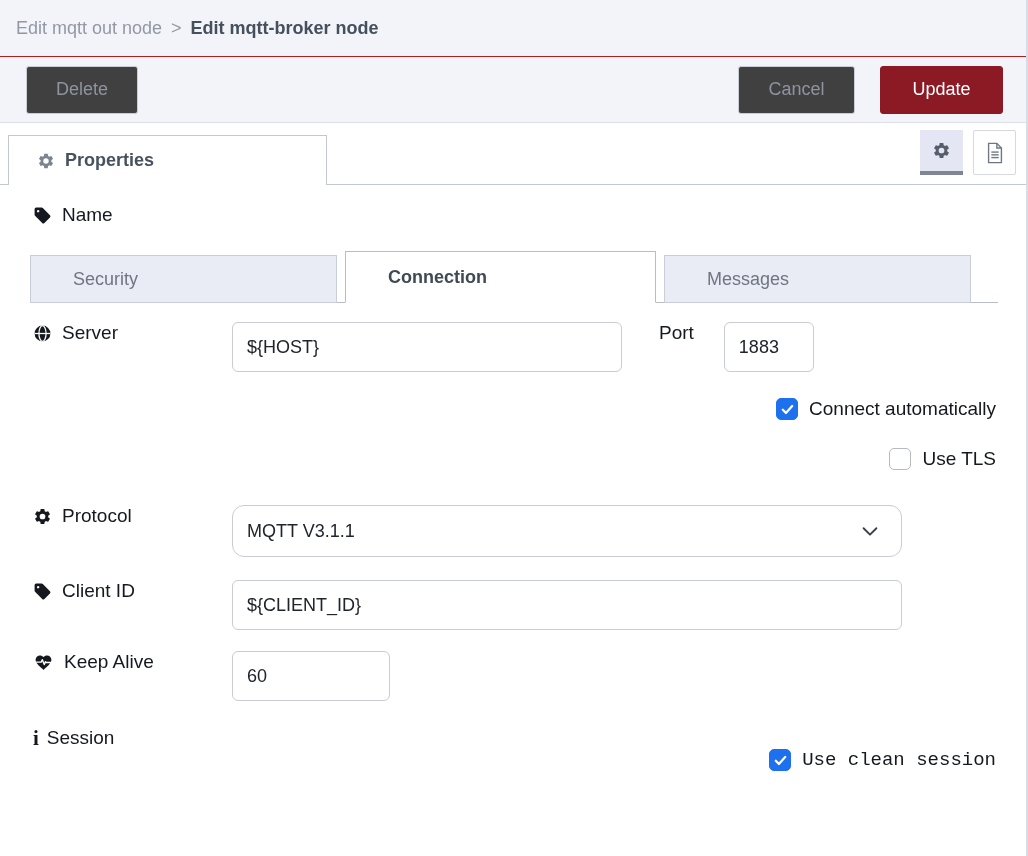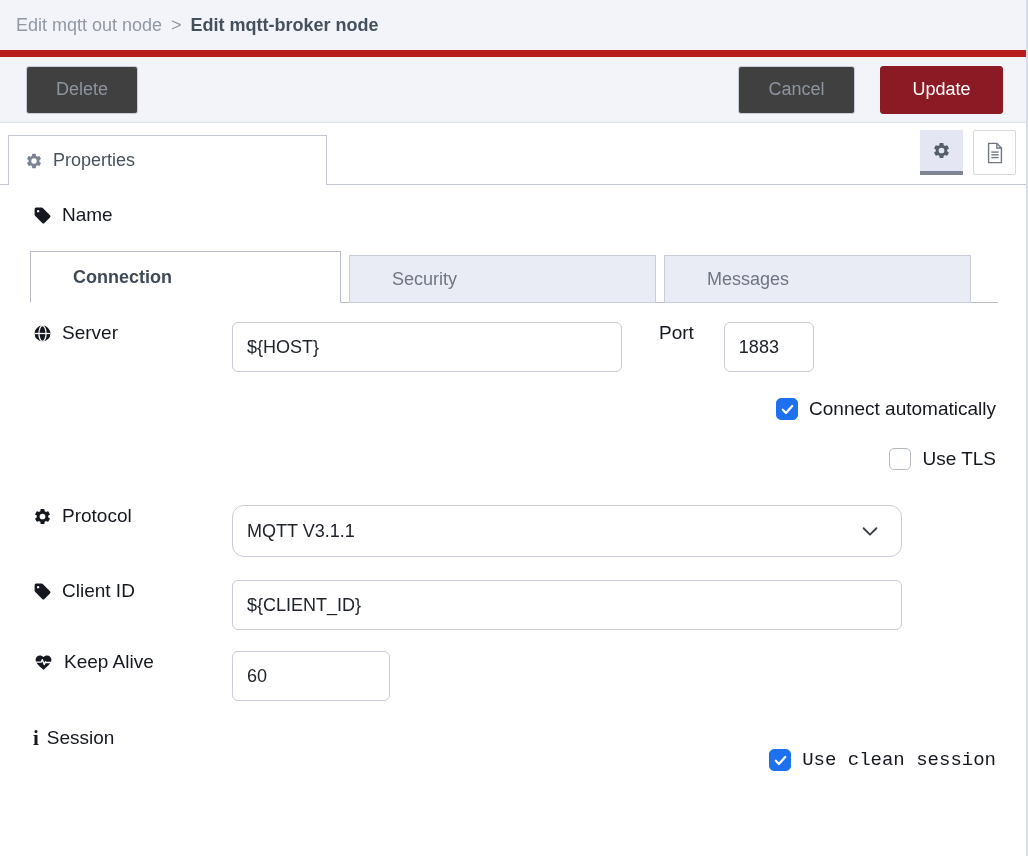--- a/index.html
+++ b/index.html
@@ -2,21 +2,21 @@
 <html><head>
 <meta charset="utf-8">
 <style>
   * { margin:0; padding:0; box-sizing:border-box; }
   html,body { width:1028px; height:856px; }
   body { font-family:"Liberation Sans", sans-serif; background:#ffffff; overflow:hidden; }
   .page { width:1028px; height:856px; border-right:2px solid #d9dbe6; background:#fff; }
 
   
   .header {
-    height:57px; background:#f3f4f9; border-bottom:7px solid #b91c1c;
+    height:57px; background:#f3f4f9; border-bottom:1px solid #b91c1c;
     display:flex; align-items:center; padding:0 16px; font-size:18px;
   }
   .crumb-parent { color:#9298a3; }
   .crumb-sep { color:#9298a3; margin:0 9px; }
   .crumb-current { color:#44505c; font-weight:bold; }
 
   
   .toolbar {
     height:66px; background:#f3f4f9; border-bottom:1px solid #dcdee8;
     display:flex; align-items:center; padding:0 23px 0 10px;
@@ -36,22 +36,22 @@
   .toolbar-spacer { flex:1; }
 
   
   .tabbar {
     height:62px; background:#ffffff; border-bottom:1px solid #c3c7d2;
     display:flex; align-items:flex-end; padding:0 10px 0 8px; position:relative;
   }
   .tab-properties {
     width:319px; height:50px; background:#ffffff;
     border:1px solid #c3c7d2; border-bottom:none; margin-bottom:-1px;
-    display:flex; align-items:center; gap:10px; padding-left:16px;
-    font-size:18px; font-weight:normal; color:#47525d; z-index:2; cursor:pointer;
+    display:flex; align-items:center; gap:10px; padding-left:28px;
+    font-size:18px; font-weight:bold; color:#47525d; z-index:2; cursor:pointer;
   }
   .tabbar-buttons {
     margin-left:auto; align-self:center; display:flex; gap:10px; margin-bottom:2px;
   }
   .iconbtn {
     width:43px; height:45px; display:flex; align-items:center; justify-content:center;
     cursor:pointer;
   }
   .iconbtn-gear { background:#e4e7f3; border:none; border-bottom:4px solid #7e8693; }
   .iconbtn-doc { background:#ffffff; border:1px solid #d6d9e2; border-radius:2px; }
@@ -184,22 +184,22 @@
         <span>
           <svg width="19" height="19" viewBox="0 0 24 24" fill="#15191f" fill-rule="evenodd">
               <path d="M21.41 11.58l-9-9A2 2 0 0011 2H4a2 2 0 00-2 2v7c0 .53.21 1.04.59 1.41l9 9a2 2 0 002.83 0l7-7a2 2 0 00-.01-2.83zM6.5 8A1.5 1.5 0 118 6.5 1.5 1.5 0 016.5 8z"></path>
             </svg>
         </span>
         <span>Name</span>
       </div>
     </div>
 
     <div class="subtabs">
+      <div class="subtab subtab-inactive">Security</div>
       <div class="subtab subtab-active">Connection</div>
-      <div class="subtab subtab-inactive">Security</div>
       <div class="subtab subtab-inactive">Messages</div>
     </div>
 
     <div class="row row-server">
       <div class="field-label">
         <span>
           <svg width="19" height="19" viewBox="0 0 24 24">
             <circle cx="12" cy="12" r="10" fill="#15191f"></circle>
             <ellipse cx="12" cy="12" rx="4.5" ry="10" fill="none" stroke="#ffffff" stroke-width="1.6"></ellipse>
             <line x1="2" y1="12" x2="22" y2="12" stroke="#ffffff" stroke-width="1.6"></line>

